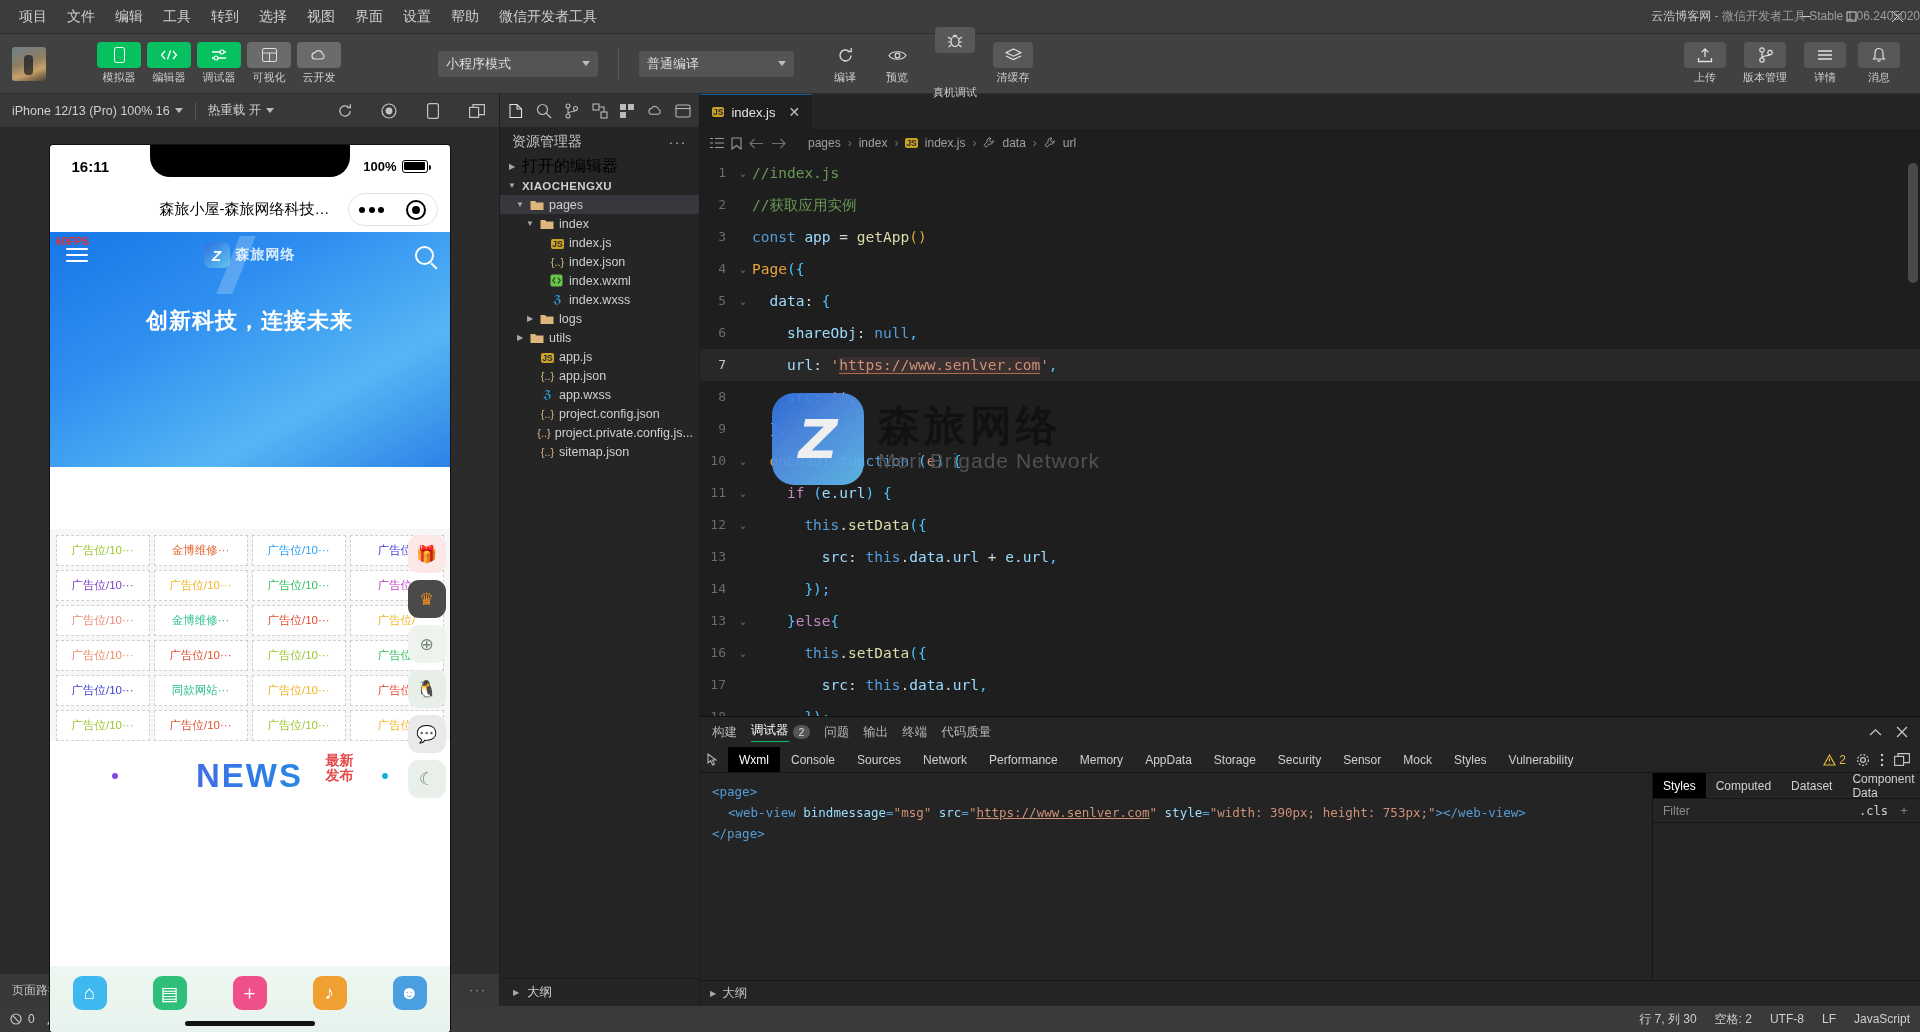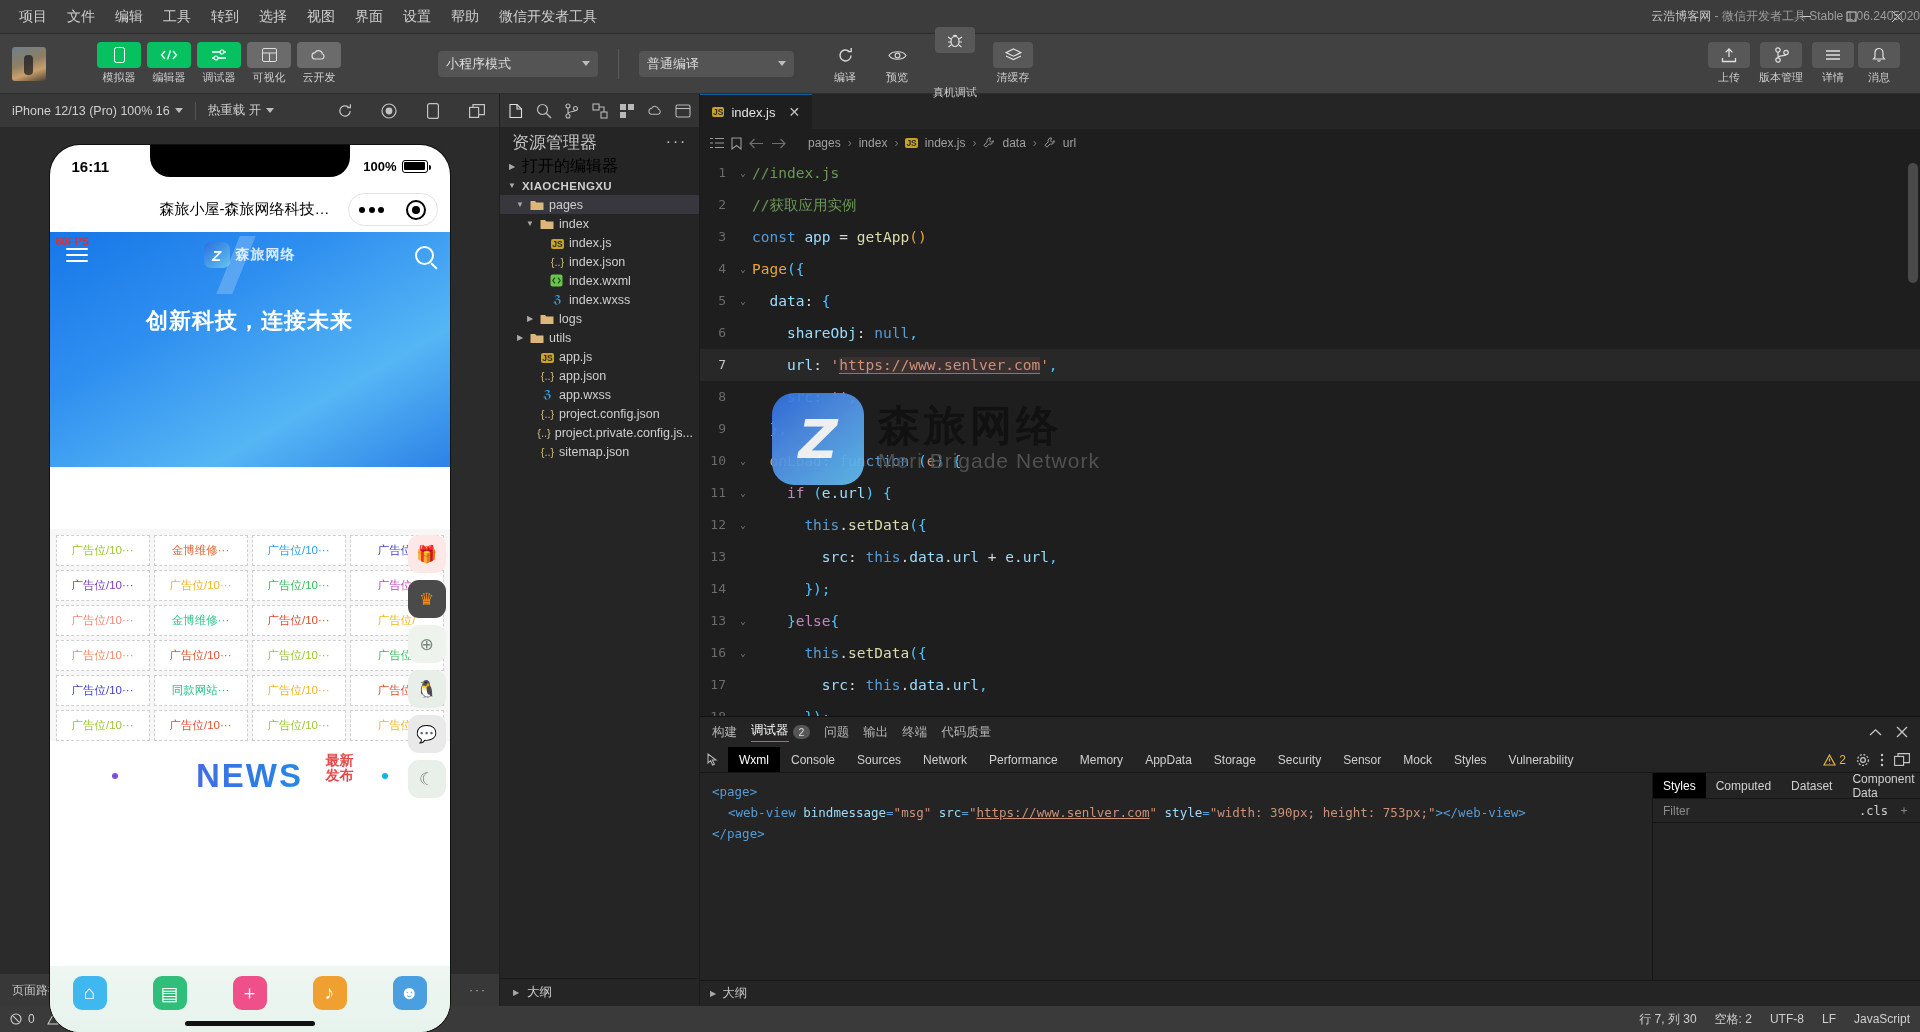--- a/index.html
+++ b/index.html
@@ -50,37 +50,37 @@
   .selectbox {
     height:26px; min-width:140px; background:#545454; border-radius:4px; color:#ddd; font-size:13px;
     display:flex; align-items:center; padding:0 8px; position:relative; cursor:default;
   }
   .selectbox .caret { margin-left:auto; border-left:4px solid transparent;border-right:4px solid transparent;border-top:5px solid #bdbdbd;}
   .mid-tools { display:flex; align-items:center; margin-left:28px; gap:6px; }
   .itool { width:46px; display:flex; flex-direction:column; align-items:center; gap:2px; cursor:default; }
   .itool .ic { width:40px;height:26px; display:flex;align-items:center;justify-content:center; color:#d6d6d6; border-radius:4px;}
   .itool .ic.box { background:#585858; }
   .itool .lb { font-size:11px; color:#cdcdcd; white-space:nowrap; }
-  .right-tools { margin-left:auto; display:flex; padding-right:6px; }
+  .right-tools { margin-left:auto; display:flex; gap:8px; padding-right:6px; }
   .right-tools .itool .ic { background:#585858; width:42px; }
 
   
   .body { flex:1; display:flex; min-height:0; }
 
   
   .sim-pane { width:500px; flex:0 0 500px; display:flex; flex-direction:column; background:#2b2b2b; border-right:1px solid #1f1f1f;}
   .sim-bar { height:33px; flex:0 0 33px; background:#383838; display:flex; align-items:center; color:#cfcfcf; font-size:12.5px; }
   .sim-bar .cell { padding:0 12px; height:33px; display:flex; align-items:center; gap:5px; cursor:default; }
   .sim-bar .divider { width:1px; height:18px; background:#545454; }
   .sim-bar .right { margin-left:auto; display:flex; }
   .sim-bar .right .cell { width:44px; justify-content:center; }
   .sim-stage { flex:1; display:flex; justify-content:center; align-items:flex-start; padding-top:18px; min-height:0; }
 
   .phone {
-    width:400px; height:887px; background:#fff; border-radius:30px; position:relative; overflow:hidden;
+    width:400px; height:887px; background:#fff; border-radius:3px; position:relative; overflow:hidden;
     box-shadow:0 0 0 1px #111;
   }
   .notch { position:absolute; top:0; left:50%; transform:translateX(-50%); width:200px;height:32px;background:#000;border-radius:0 0 20px 20px; z-index:6;}
   .st-bar { height:42px; display:flex; align-items:center; padding:0 22px; font-size:15px; font-weight:bold; color:#000;}
   .st-bar .t { }
   .st-bar .r { margin-left:auto; display:flex; align-items:center; gap:5px; font-size:13px; }
   .batt { width:26px;height:13px;border:1.5px solid #000;border-radius:3px;position:relative; }
   .batt:before{content:"";position:absolute;left:1.5px;top:1.5px;bottom:1.5px;right:1.5px;background:#000;border-radius:1px;}
   .batt:after{content:"";position:absolute;right:-4px;top:4px;width:2px;height:5px;background:#000;border-radius:0 2px 2px 0;}
   .nav-bar { height:45px; display:flex; align-items:center; position:relative; padding:0 12px; }
@@ -128,21 +128,21 @@
 
   .sim-foot { height:32px; flex:0 0 32px; background:#383838; display:flex; align-items:center; color:#c4c4c4; font-size:12px; padding:0 12px; gap:8px;}
   .sim-foot .fdiv { width:1px;height:16px;background:#565656;}
   .sim-foot .right { margin-left:auto; display:flex; gap:18px; align-items:center; color:#b5b5b5;}
 
   
   .exp-pane { width:200px; flex:0 0 200px; display:flex; flex-direction:column; background:#252526; border-right:1px solid #1b1b1b;}
   .exp-strip { height:33px; flex:0 0 33px; background:#333333; display:flex; align-items:center; gap:0; padding:0 2px; }
   .exp-strip .si { width:31px;height:33px; display:flex;align-items:center;justify-content:center; color:#b9b9b9; }
   .exp-strip .si.act { color:#fff; }
-  .exp-head { height:30px; display:flex; align-items:center; padding:12px 12px; color:#c5c5c5; font-size:17px; }
+  .exp-head { height:30px; display:flex; align-items:center; padding:12px 12px; color:#c5c5c5; font-size:14px; }
   .exp-head .dots { margin-left:auto; letter-spacing:1.5px; color:#b5b5b5;}
   .tree { flex:1; overflow:hidden; font-size:12.5px; color:#cfcfcf; }
   .trow { height:19px; display:flex; align-items:center; gap:4px; padding-right:6px; white-space:nowrap; cursor:default;}
   .trow.sel { background:#37373d; }
   .tw { width:12px; display:flex; align-items:center; justify-content:center; color:#a9a9a9; font-size:8px;}
   .ficon { width:15px; text-align:center; font-size:11px; }
   .fi-js { color:#f1c40f; font-weight:bold; font-size:8.5px; background:#c9a227; color:#2b2b2b; border-radius:2px; padding:0 1px;}
   .fi-json { color:#d7ba7d; font-size:11px; }
   .fi-wxss { color:#2f9fe0; font-weight:bold; }
   .bold-root { font-size:11.5px; letter-spacing:.4px; color:#cfcfcf; font-weight:bold;}

